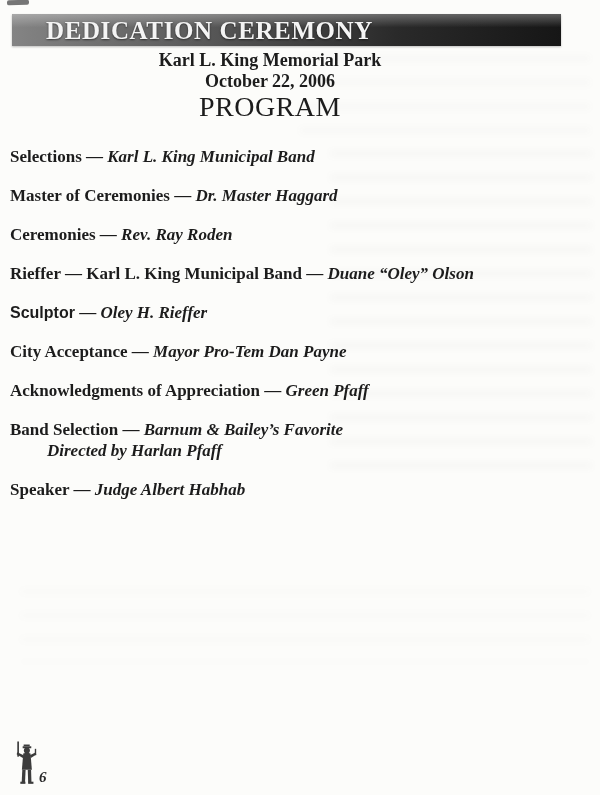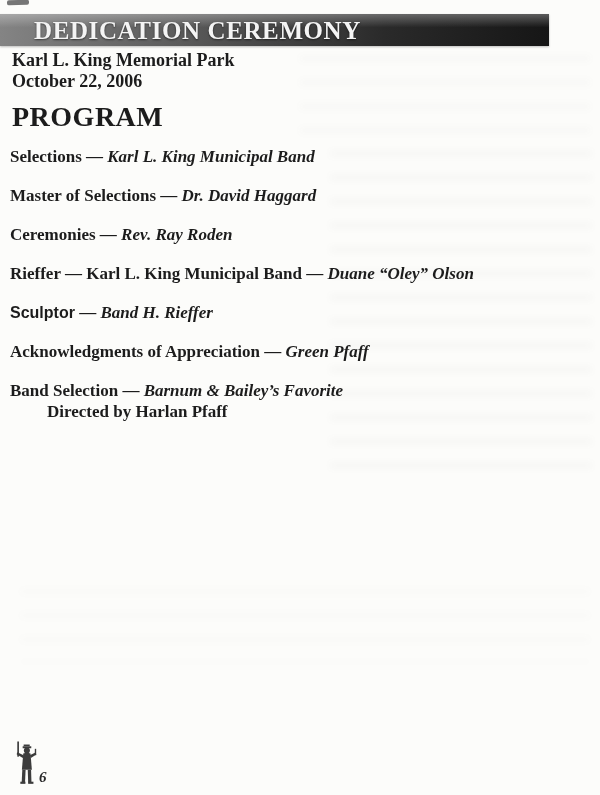--- a/index.html
+++ b/index.html
@@ -24,66 +24,66 @@
       rgba(130,130,130,.35) 0 7px, rgba(130,130,130,0) 7px 24px);
     filter: blur(3px);
     opacity: .09;
   }
   .g1 { left: 300px; top: 55px;  width: 290px; height: 95px; }
   .g2 { left: 330px; top: 150px; width: 262px; height: 330px; opacity:.11; }
   .g3 { left: 20px;  top: 588px; width: 570px; height: 75px; opacity:.05; }
 
   
   .banner {
-    position: absolute; left: 0; top: 14px;
+    position: absolute; left: 12px; top: 14px;
     width: 549px; height: 32px;
     background:
       linear-gradient(to bottom, rgba(255,255,255,.30), rgba(255,255,255,0) 42%),
       linear-gradient(to right, #848484, #5c5c5c 32%, #2a2a2a 70%, #161616 100%);
     box-shadow: 0 1px 2px rgba(0,0,0,.25);
   }
   .banner-title {
     display: block;
     padding-left: 34px;
     line-height: 33px;
     font-size: 25px; font-weight: bold;
     letter-spacing: .6px;
     color: #f4f4f4;
     text-shadow: 0 1px 2px rgba(0,0,0,.55);
     white-space: nowrap;
   }
 
   
   .headblock {
-    position: absolute; left: 12px; top: 49px; width: 532px;
-    text-align: left;
+    position: absolute; left: 4px; top: 49px; width: 532px;
+    text-align: center;
   }
   .loc  { font-size: 18px; font-weight: bold; line-height: 22px; }
   .date { font-size: 18px; font-weight: bold; line-height: 21px; }
   .time { font-size: 17px; font-weight: bold; line-height: 19px; }
   .heading {
-    font-size: 28px; font-weight: bold; letter-spacing: .5px;
-    line-height: 30px; margin-top: 10px;
+    font-size: 28px; font-weight: normal; letter-spacing: .5px;
+    line-height: 30px; margin-top: 0;
   }
 
   
   .program {
     position: absolute; left: 10px; top: 146px; right: 0;
   }
   .prow {
     font-size: 17px; line-height: 21px;
     margin-bottom: 18px;
     white-space: nowrap;
   }
   .lbl  { font-weight: bold; }
   .lbl.sans { font-family: "Liberation Sans", sans-serif; font-size: 16px; }
   .sep  { font-weight: bold; }
   .mid  { font-weight: bold; }
   .val  { font-weight: bold; font-style: italic; }
-  .cont { font-weight: bold; padding-left: 37px; }
+  .cont { font-weight: bold; font-style: italic; padding-left: 37px; }
 
   
   .footer-figure {
     position: absolute; left: 10px; top: 741px;
     width: 32px; height: 45px;
   }
   .page-number {
     position: absolute; left: 39px; top: 769px;
     font-size: 15px; font-weight: bold; font-style: italic;
     color: #2a2a2a;
@@ -107,51 +107,59 @@
   <div class="heading">PROGRAM</div>
 </div>
 
 <div class="program">
   <div class="prow">
     <span class="lbl">Selections</span><span class="sep s1"> — </span><span class="val">Karl L. King Municipal Band</span>
     
   </div>
 
   <div class="prow">
-    <span class="lbl">Master of Selections</span><span class="sep s1"> — </span><span class="val">Dr. David Haggard</span>
+    <span class="lbl">Master of Ceremonies</span><span class="sep s1"> — </span><span class="val">Dr. Master Haggard</span>
     
   </div>
 
   <div class="prow">
     <span class="lbl">Ceremonies</span><span class="sep s1"> — </span><span class="val">Rev. Ray Roden</span>
     
   </div>
 
   <div class="prow">
     <span class="lbl">Rieffer</span><span class="sep s1"> — </span><span class="mid">Karl L. King Municipal Band</span><span class="sep s2"> — </span><span class="val">Duane “Oley” Olson</span>
     
   </div>
 
   <div class="prow">
-    <span class="lbl sans">Sculptor</span><span class="sep s1"> — </span><span class="val">Band H. Rieffer</span>
+    <span class="lbl sans">Sculptor</span><span class="sep s1"> — </span><span class="val">Oley H. Rieffer</span>
     
   </div>
 
 
+  <div class="prow">
+    <span class="lbl">City Acceptance</span><span class="sep s1"> — </span><span class="val">Mayor Pro-Tem Dan Payne</span>
+    
+  </div>
 
   <div class="prow">
     <span class="lbl">Acknowledgments of Appreciation</span><span class="sep s1"> — </span><span class="val">Green Pfaff</span>
     
   </div>
 
   <div class="prow">
     <span class="lbl">Band Selection</span><span class="sep s1"> — </span><span class="val">Barnum &amp; Bailey’s Favorite</span>
     <div class="cont">Directed by Harlan Pfaff</div>
   </div>
 
+  <div class="prow">
+    <span class="lbl">Speaker</span><span class="sep s1"> — </span><span class="val">Judge Albert Habhab</span>
+    
+  </div>
 
 </div>
 
 <svg class="footer-figure" viewBox="0 0 32 46" xmlns="http://www.w3.org/2000/svg">
   <g fill="#3c3c3c">
 
     <rect x="7.1" y="0.5" width="1.7" height="15.5"></rect>
 
     <rect x="13.6" y="3.6" width="6.2" height="1.8"></rect>
     <rect x="12.6" y="5.4" width="8.8" height="2.0"></rect>

